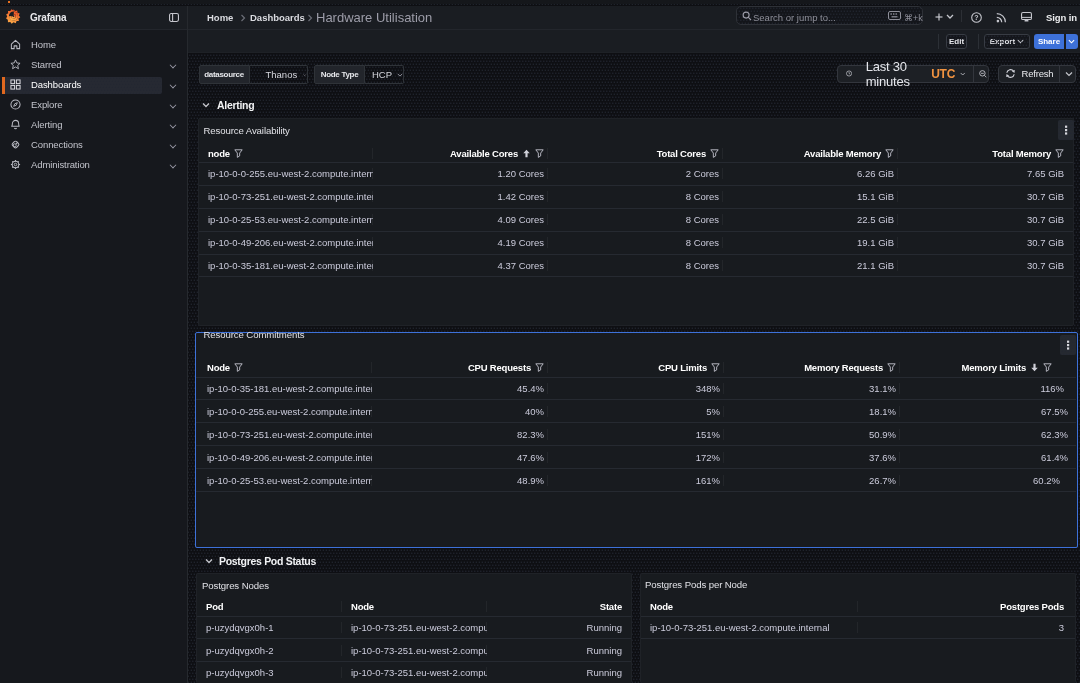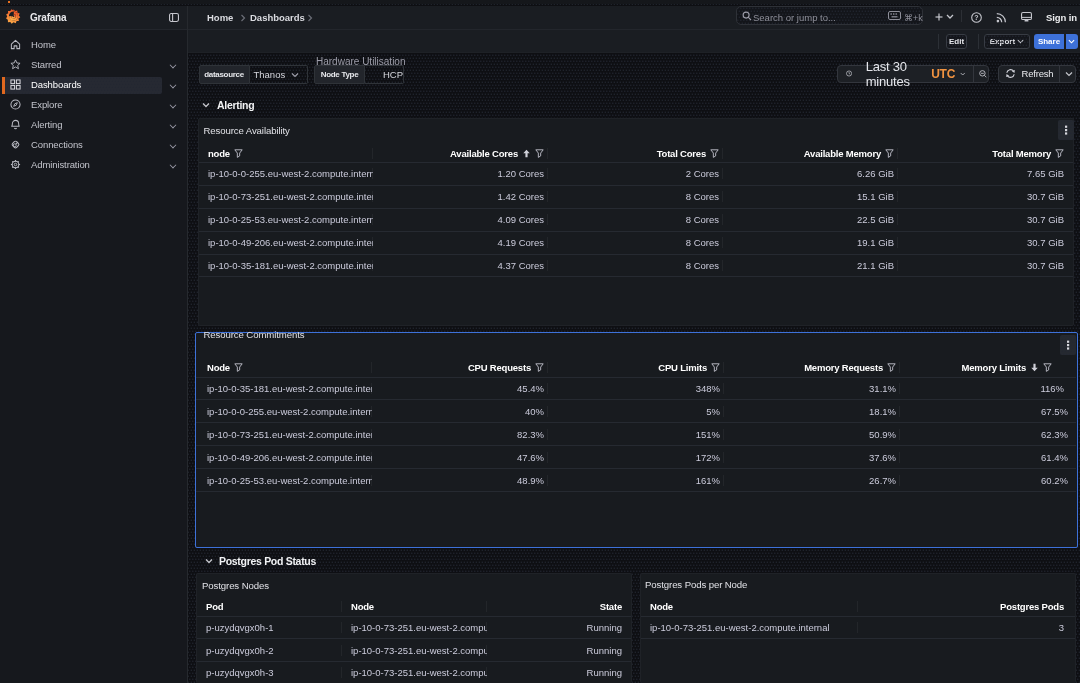--- a/index.html
+++ b/index.html
@@ -88,21 +88,21 @@
 <svg class="abs" style="left:240px;top:14px;" width="6" height="8" viewBox="0 0 6 8">
     <path d="M1.5 1 L4.5 4 1.5 7" stroke="#6b6e77" stroke-width="1.2" fill="none"></path>
   </svg>
 <div class="abs" style="left:250px;top:6px;">
     <div class="hh" style="font-size:9.5px;font-weight:bold;color:#dadbe0;">Dashboards</div>
   </div>
 <svg class="abs" style="left:307px;top:14px;" width="6" height="8" viewBox="0 0 6 8">
     <path d="M1.5 1 L4.5 4 1.5 7" stroke="#6b6e77" stroke-width="1.2" fill="none"></path>
   </svg>
 <div class="abs" style="left:316px;top:6px;">
-    <div class="hh" style="font-size:10px;color:#9d9da9;margin-top:44px;">Hardware Utilisation</div>
+    <div class="hh" style="font-size:13px;color:#9d9da9;">Hardware Utilisation</div>
   </div>
 
 <div class="abs" style="left:736px;top:6px;width:187px;height:19px;border:1px solid #2e3137;border-radius:5px;background:#13151a;overflow:hidden;">
     <svg width="186" height="18">
       <rect width="186" height="18" fill="url(#dp)"></rect>
     </svg>
   </div>
 <svg class="abs" style="left:742px;top:10.5px;" width="10" height="10" viewBox="0 0 10 10">
     <circle cx="4.1" cy="4.1" r="3" fill="none" stroke="#9d9da9" stroke-width="1.1"></circle>
     <line x1="6.4" y1="6.4" x2="9" y2="9" stroke="#9d9da9" stroke-width="1.1"></line>
@@ -240,28 +240,28 @@
         <circle cx="6" cy="6" r="1.4" fill="none" stroke="#b9bac3" stroke-width="1"></circle>
         <path d="M6 1 V2.4 M6 9.6 V11 M1 6 H2.4 M9.6 6 H11 M2.5 2.5 L3.5 3.5 M8.5 8.5 L9.5 9.5 M9.5 2.5 L8.5 3.5 M3.5 8.5 L2.5 9.5" stroke="#b9bac3" stroke-width="1.2"></path>
       </svg>
     </span>
     <span class="mtxt">Administration</span>
     <span class="mchev"></span>
   </div>
 
 <div class="abs" style="left:198.5px;top:65px;width:51px;height:19px;background:#22252b;border:1px solid #2f3338;border-radius:2px 0 0 2px;display:flex;align-items:center;justify-content:center;font-size:8px;font-weight:bold;color:#e6e7eb;letter-spacing:-0.3px;">datasource</div>
 <div class="abs" style="left:249.5px;top:65px;width:58px;height:19px;border:1px solid #2f3338;border-left:none;border-radius:0 2px 2px 0;display:flex;align-items:center;font-size:9.5px;color:#d5d6dd;">
-    <span style="padding-left:4px;">Thanos</span>
+    <span style="padding-left:16px;">Thanos</span>
     <svg style="margin-left:6px;" width="8" height="6" viewBox="0 0 8 6">
       <path d="M1 1.5 L4 4.5 7 1.5" stroke="#9d9da9" stroke-width="1.2" fill="none"></path>
     </svg>
   </div>
 <div class="abs" style="left:314px;top:65px;width:51px;height:19px;background:#22252b;border:1px solid #2f3338;border-radius:2px 0 0 2px;display:flex;align-items:center;justify-content:center;font-size:8px;font-weight:bold;color:#e6e7eb;letter-spacing:-0.3px;">Node Type</div>
 <div class="abs" style="left:365px;top:65px;width:39px;height:19px;border:1px solid #2f3338;border-left:none;border-radius:0 2px 2px 0;display:flex;align-items:center;font-size:9.5px;color:#d5d6dd;">
-    <span style="padding-left:18px;">HCP</span>
+    <span style="padding-left:7px;">HCP</span>
     <svg style="margin-left:5px;" width="8" height="6" viewBox="0 0 8 6">
       <path d="M1 1.5 L4 4.5 7 1.5" stroke="#9d9da9" stroke-width="1.2" fill="none"></path>
     </svg>
   </div>
 
 <div class="abs" style="left:836.5px;top:64.5px;width:152px;height:18px;background:#1d2025;border:1px solid #33363d;border-radius:4px;display:flex;align-items:center;">
 <svg style="margin-left:8px;" width="9" height="9" viewBox="0 0 10 10">
       <circle cx="5" cy="5" r="4.2" fill="none" stroke="#d0d1d8" stroke-width="1.1"></circle>
       <path d="M5 2.8 V5 l1.8 1" stroke="#d0d1d8" stroke-width="1.1" fill="none"></path>
     </svg>
@@ -423,21 +423,21 @@
       <div class="cell num csep" style="width:176px;">47.6%</div>
       <div class="cell num csep" style="width:176px;">172%</div>
       <div class="cell num csep" style="width:176px;">37.6%</div>
       <div class="cell num" style="width:176px;padding-right:8px;">61.4%</div>
     </div>
   <div class="trow rsep" style="height:22.9px;">
       <div class="cell csep" style="width:176px;">ip-10-0-25-53.eu-west-2.compute.internal</div>
       <div class="cell num csep" style="width:176px;">48.9%</div>
       <div class="cell num csep" style="width:176px;">161%</div>
       <div class="cell num csep" style="width:176px;">26.7%</div>
-      <div class="cell num" style="width:176px;padding-right:8px;">60.2%</div>
+      <div class="cell num" style="width:176px;padding-right:16px;">60.2%</div>
     </div>
 </div>
 
 <div class="abs" style="left:205px;top:555px;display:flex;align-items:center;height:11px;">
 <svg width="8" height="6" viewBox="0 0 8 6">
       <path d="M1 1.5 L4 4.5 7 1.5" stroke="#c5c6cd" stroke-width="1.3" fill="none"></path>
     </svg>
 <span style="margin-left:6px;font-size:10.5px;font-weight:bold;color:#f2f3f5;letter-spacing:-0.3px;">Postgres Pod Status</span>
 </div>
 

